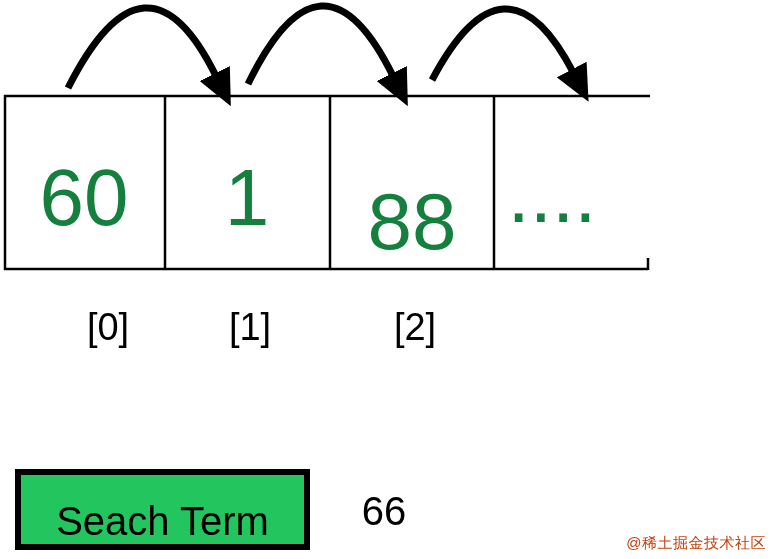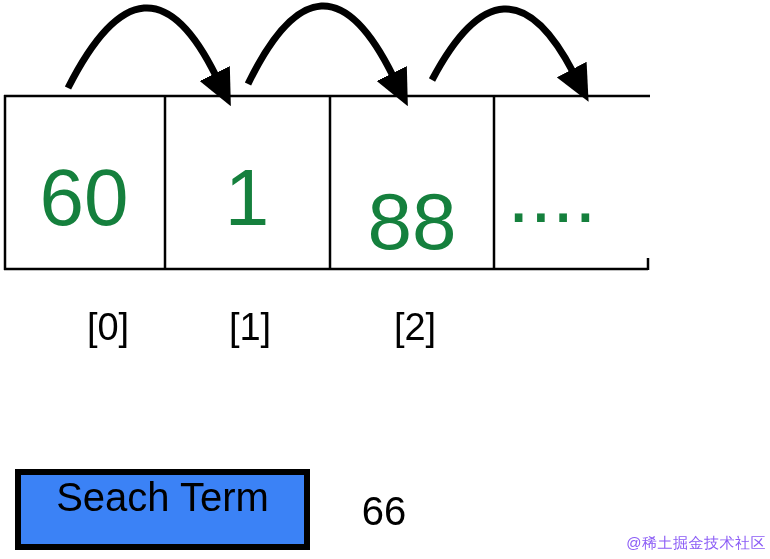--- a/index.html
+++ b/index.html
@@ -36,44 +36,44 @@
     white-space: nowrap;
   }
   .search-box {
     position: absolute;
     left: 15px;
     top: 469px;
     width: 295px;
     height: 81px;
     border: 6px solid #000000;
     box-sizing: border-box;
-    background: #3b82f6;
+    background: #22c55e;
     display: flex;
-    align-items: flex-start;
+    align-items: flex-end;
     justify-content: center;
   }
   .search-box-label {
     font-size: 40px;
     color: #000000;
     white-space: nowrap;
   }
   .search-value {
     position: absolute;
     transform: translate(-50%, -50%);
     left: 384px;
     top: 511px;
     font-size: 40px;
     color: #000000;
   }
   .watermark {
     position: absolute;
     right: 4px;
     bottom: 6px;
     font-size: 15px;
-    color: #8b5cf6;
+    color: #c2410c;
     letter-spacing: 0.5px;
     white-space: nowrap;
   }
 </style>
 </head>
 <body>
 
 <div class="stage">
 
   <svg class="diagram-svg" width="770" height="360" viewBox="0 0 770 360">

